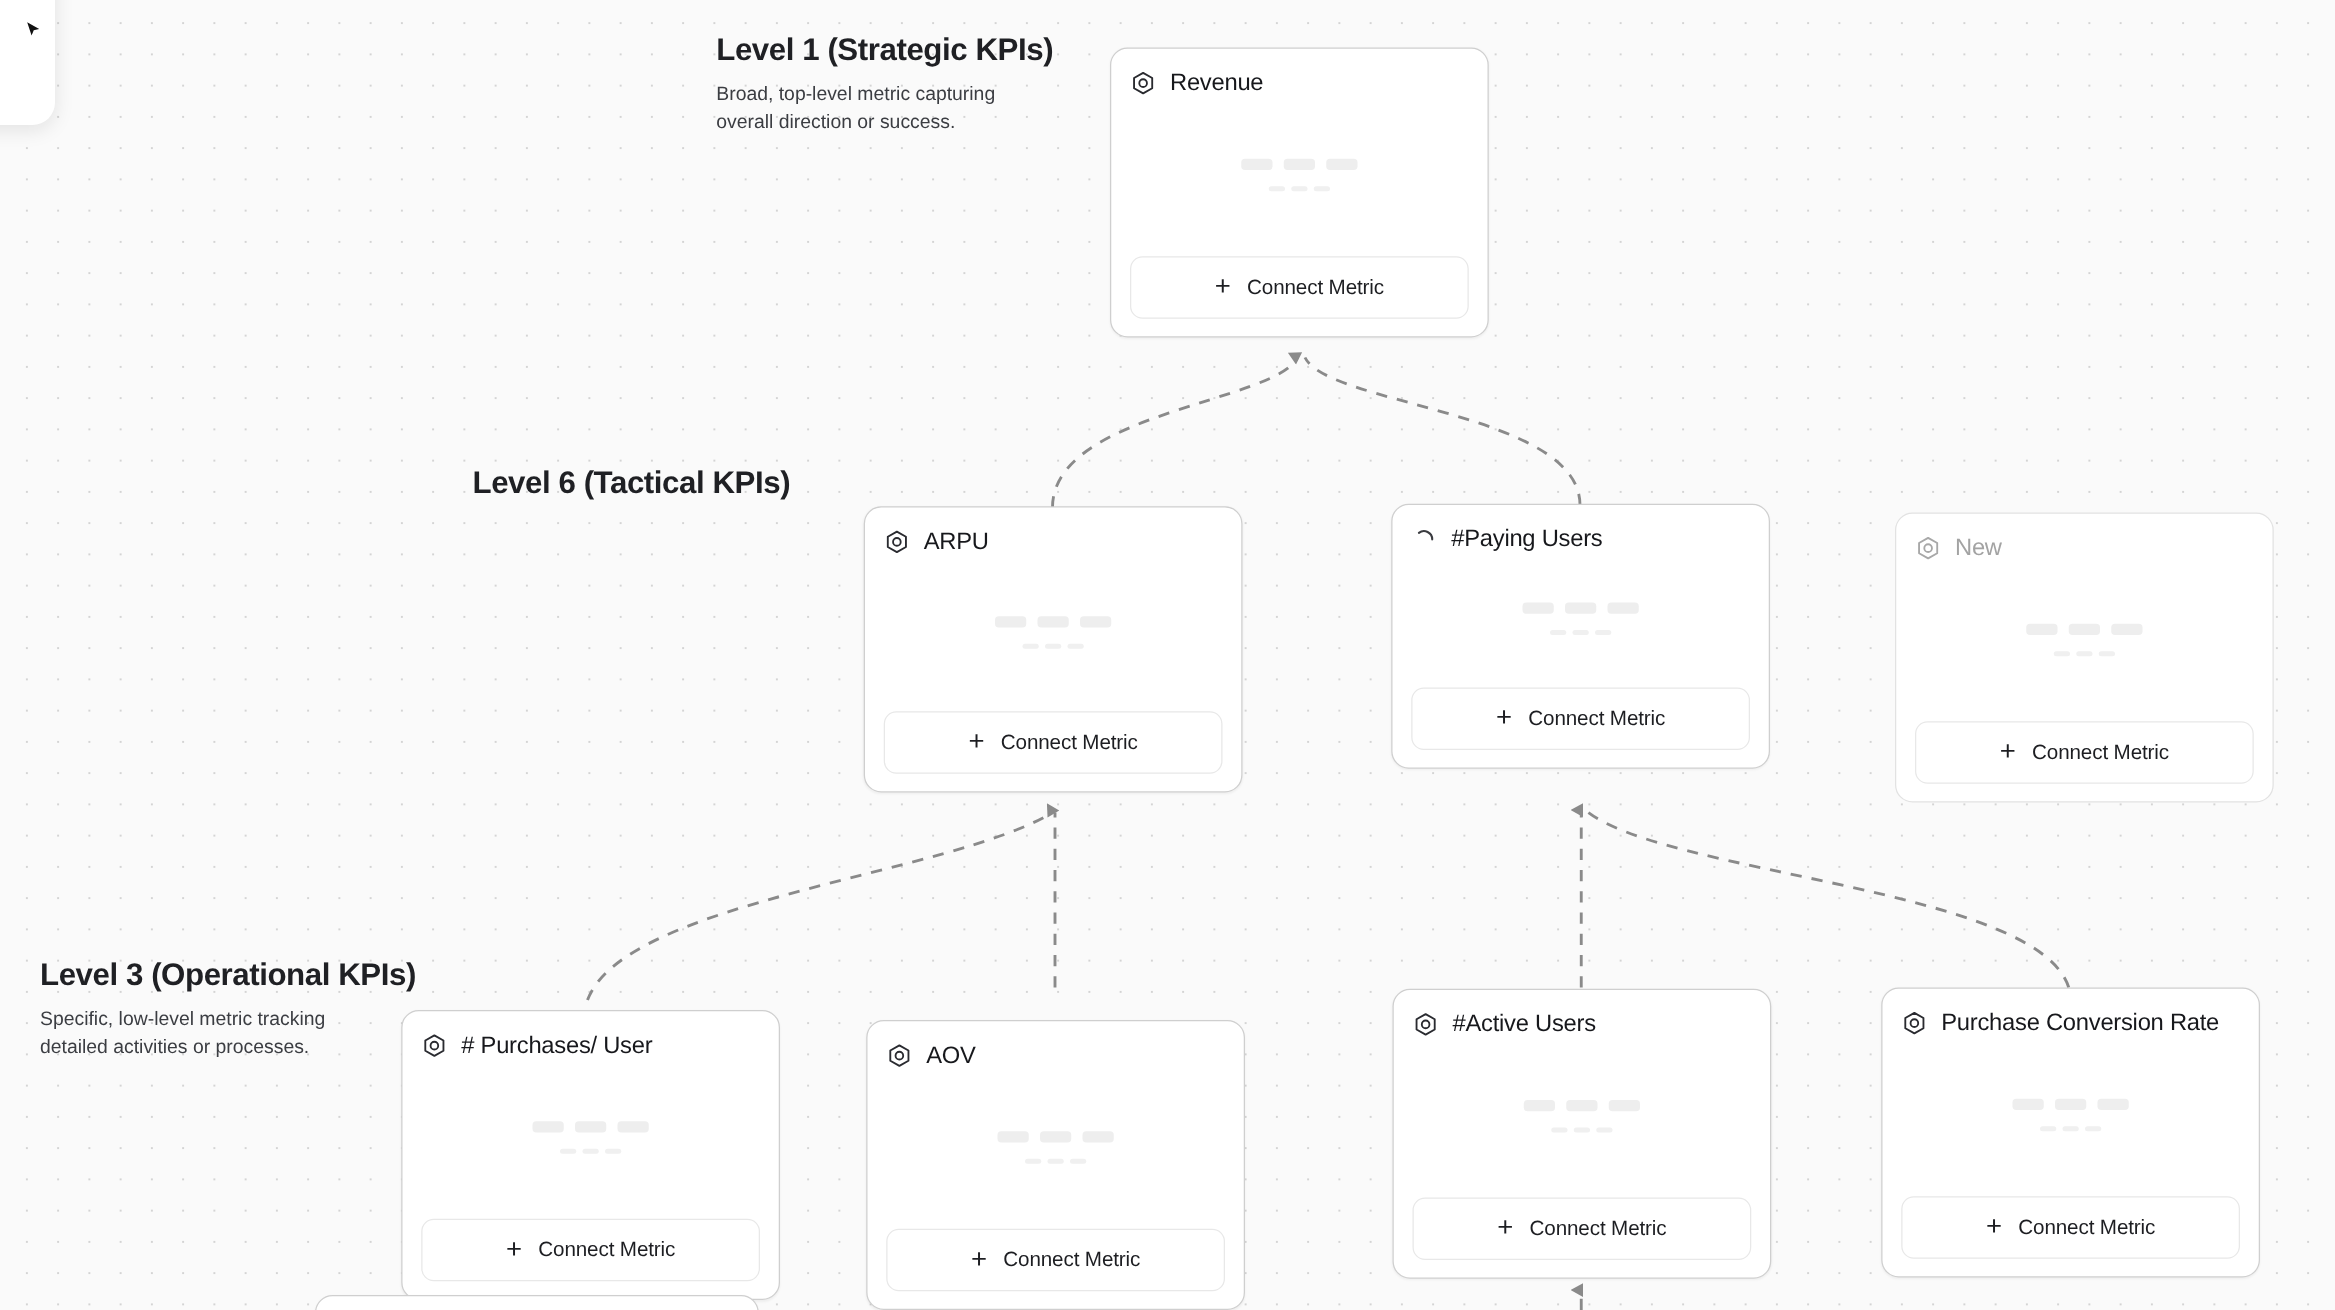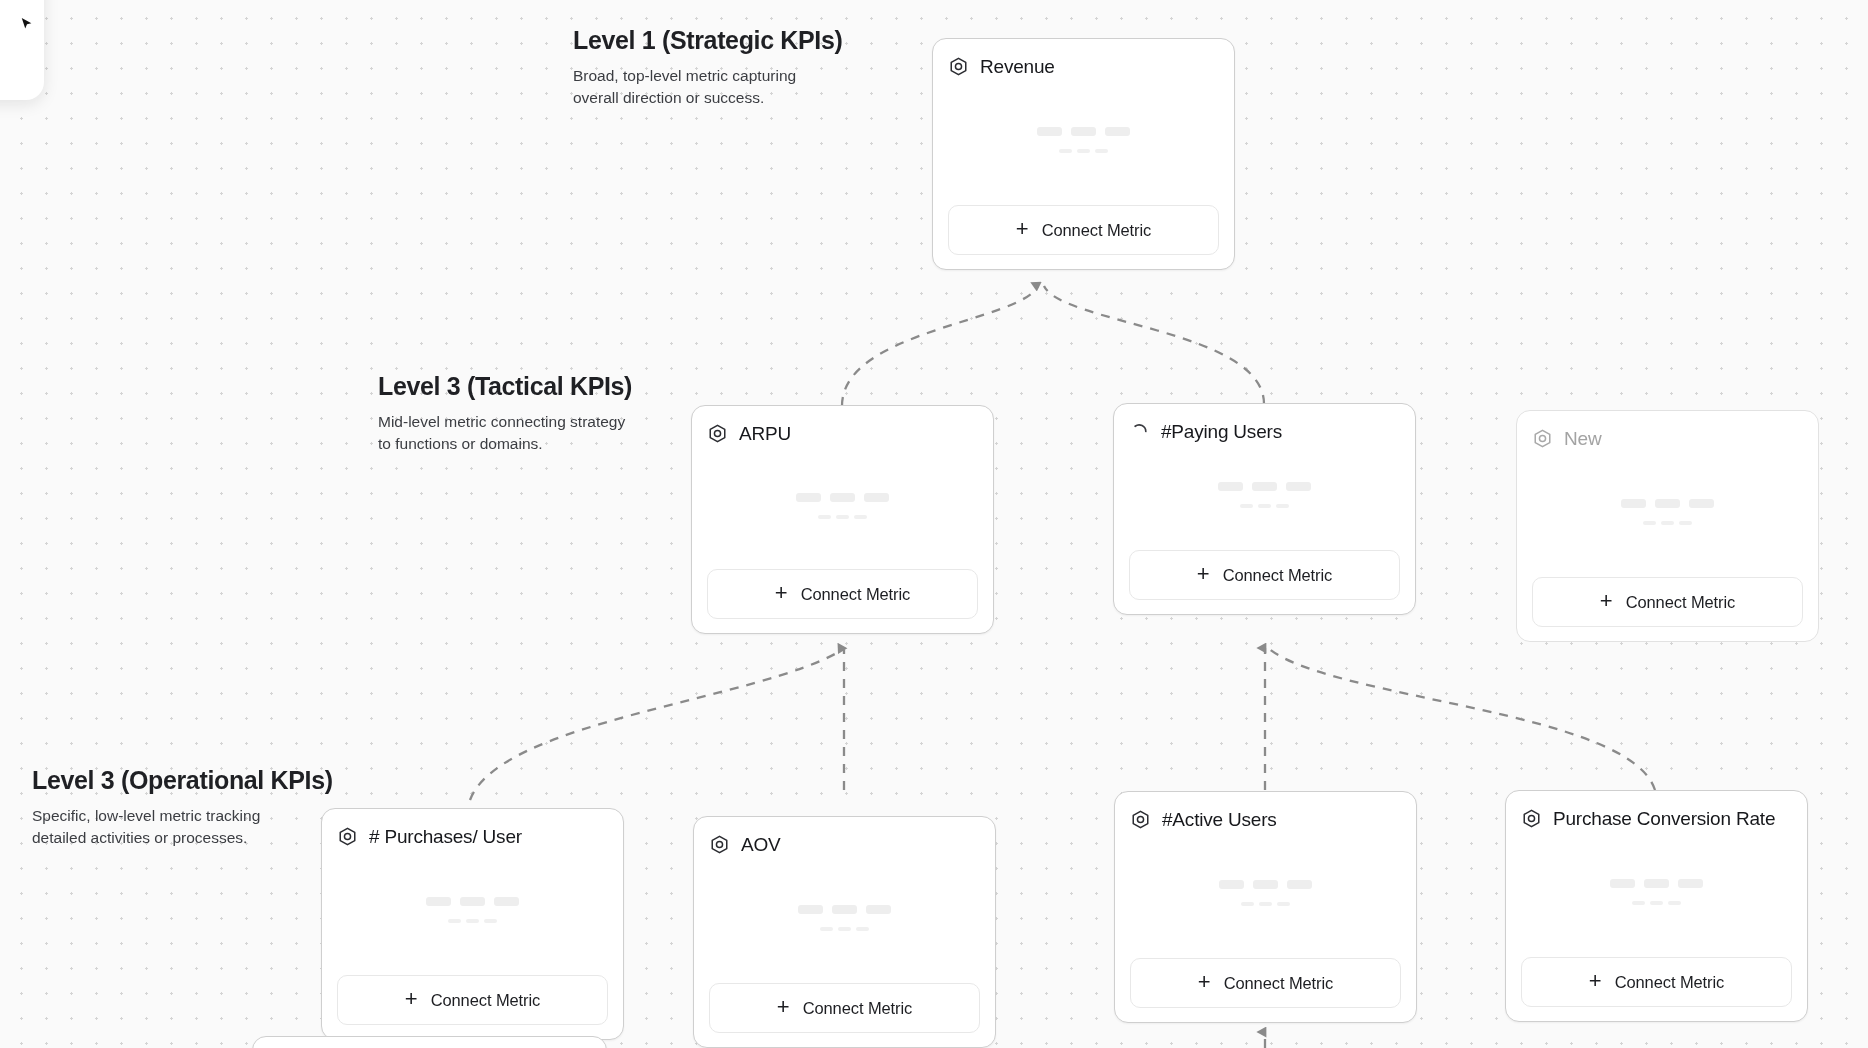--- a/index.html
+++ b/index.html
@@ -184,30 +184,29 @@
       <path d="M2 1 L13 7 L8 8.2 L6 13 Z" fill="#111111"></path>
     </svg>
   </div>
 
   <div class="level-block" style="left:573px; top:26px; width:270px;">
     <h2 class="level-title">Level 1 (Strategic KPIs)</h2>
     <p class="level-desc">Broad, top-level metric capturing overall direction or success.</p>
   </div>
 
   <div class="level-block" style="left:378px; top:372px; width:266px;">
-    <h2 class="level-title">Level 3 (Tactical KPIs)</h2>
-    <p class="level-desc">Mid-level metric connecting strategy to functions or domains.</p>
+    <h2 class="level-title">Level 6 (Tactical KPIs)</h2>
   </div>
 
   <div class="level-block" style="left:32px; top:766px; width:272px;">
     <h2 class="level-title">Level 3 (Operational KPIs)</h2>
     <p class="level-desc">Specific, low-level metric tracking detailed activities or processes.</p>
   </div>
 
-  <div class="card" style="left:888px; top:38px; width:303px; height:232px;margin-left:44px;">
+  <div class="card" style="left:888px; top:38px; width:303px; height:232px;">
     <div class="card-head">
       <svg class="card-icon" viewBox="0 0 24 24">
         <path d="M12 2.6 L20.3 7.3 L20.3 16.7 L12 21.4 L3.7 16.7 L3.7 7.3 Z" fill="none" stroke="#2a2b30" stroke-width="1.7" stroke-linejoin="round"></path>
         <circle cx="12" cy="12" r="3.5" fill="none" stroke="#2a2b30" stroke-width="1.7"></circle>
       </svg>
       <span class="card-title">Revenue</span>
     </div>
     <div class="card-body">
       <div class="skel-row">
         <span class="skel w1"></span>

